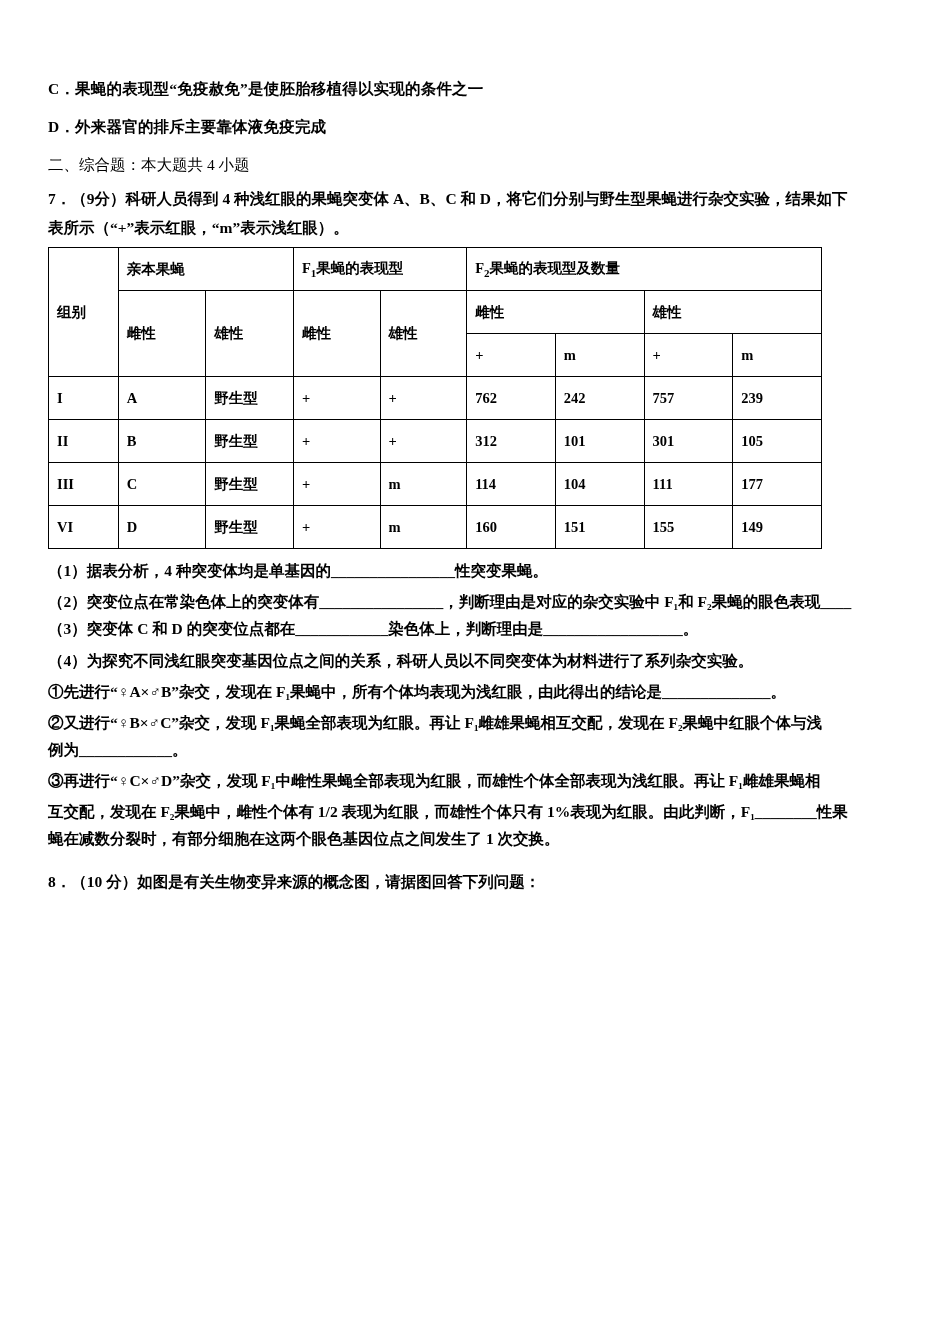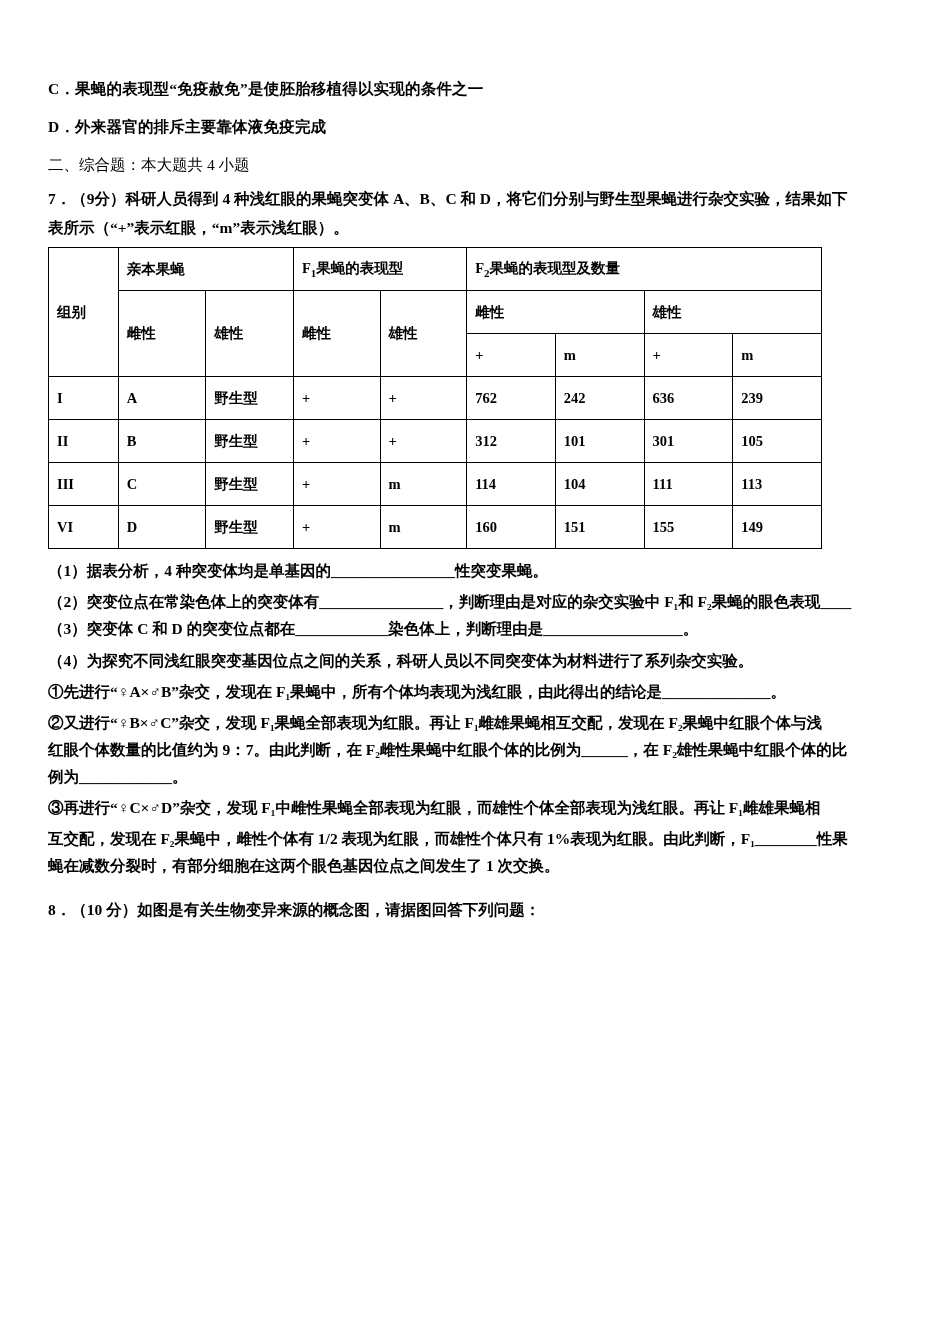--- a/index.html
+++ b/index.html
@@ -114,21 +114,21 @@
       </tr>
 
       <tr>
         <td>I</td>
         <td>A</td>
         <td>野生型</td>
         <td>+</td>
         <td>+</td>
         <td>762</td>
         <td>242</td>
-        <td>636</td>
+        <td>757</td>
         <td>239</td>
       </tr>
       <tr>
         <td>II</td>
         <td>B</td>
         <td>野生型</td>
         <td>+</td>
         <td>+</td>
         <td>312</td>
         <td>101</td>
@@ -137,21 +137,21 @@
       </tr>
       <tr>
         <td>III</td>
         <td>C</td>
         <td>野生型</td>
         <td>+</td>
         <td>m</td>
         <td>114</td>
         <td>104</td>
         <td>111</td>
-        <td>113</td>
+        <td>177</td>
       </tr>
       <tr>
         <td>VI</td>
         <td>D</td>
         <td>野生型</td>
         <td>+</td>
         <td>m</td>
         <td>160</td>
         <td>151</td>
         <td>155</td>
@@ -160,21 +160,20 @@
     </tbody>
   </table>
 
   <p class="q-block" style="margin-bottom:4px;">（1）据表分析，4 种突变体均是单基因的________________性突变果蝇。</p>
   <p class="q-block" style="margin-bottom:0;">（2）突变位点在常染色体上的突变体有________________，判断理由是对应的杂交实验中 F₁和 F₂果蝇的眼色表现____</p>
   <p class="q-block" style="margin-bottom:4px;">（3）突变体 C 和 D 的突变位点都在____________染色体上，判断理由是__________________。</p>
   <p class="q-block" style="margin-bottom:4px;">（4）为探究不同浅红眼突变基因位点之间的关系，科研人员以不同突变体为材料进行了系列杂交实验。</p>
 
   <p class="q-block" style="margin-bottom:4px;">①先进行“♀A×♂B”杂交，发现在 F₁果蝇中，所有个体均表现为浅红眼，由此得出的结论是______________。</p>
   <p class="q-block" style="margin-bottom:0;">②又进行“♀B×♂C”杂交，发现 F₁果蝇全部表现为红眼。再让 F₁雌雄果蝇相互交配，发现在 F₂果蝇中红眼个体与浅</p>
-  <p class="q-block" style="margin-bottom:0;">红眼个体数量的比值约为 9：7。由此判断，在 F₂雌性果蝇中红眼个体的比例为______，在 F₂雄性果蝇中红眼个体的比</p>
   <p class="q-block" style="margin-bottom:4px;">例为____________。</p>
   <p class="q-block" style="margin-bottom:4px;">③再进行“♀C×♂D”杂交，发现 F₁中雌性果蝇全部表现为红眼，而雄性个体全部表现为浅红眼。再让 F₁雌雄果蝇相</p>
   <p class="q-block" style="margin-bottom:0;">互交配，发现在 F₂果蝇中，雌性个体有 1/2 表现为红眼，而雄性个体只有 1%表现为红眼。由此判断，F₁________性果</p>
   <p class="q-block" style="margin-bottom:4px;">蝇在减数分裂时，有部分细胞在这两个眼色基因位点之间发生了 1 次交换。</p>
 
   <p class="q-block q8">8．（10 分）如图是有关生物变异来源的概念图，请据图回答下列问题：</p>
 
 </div>
 
 </body></html>

